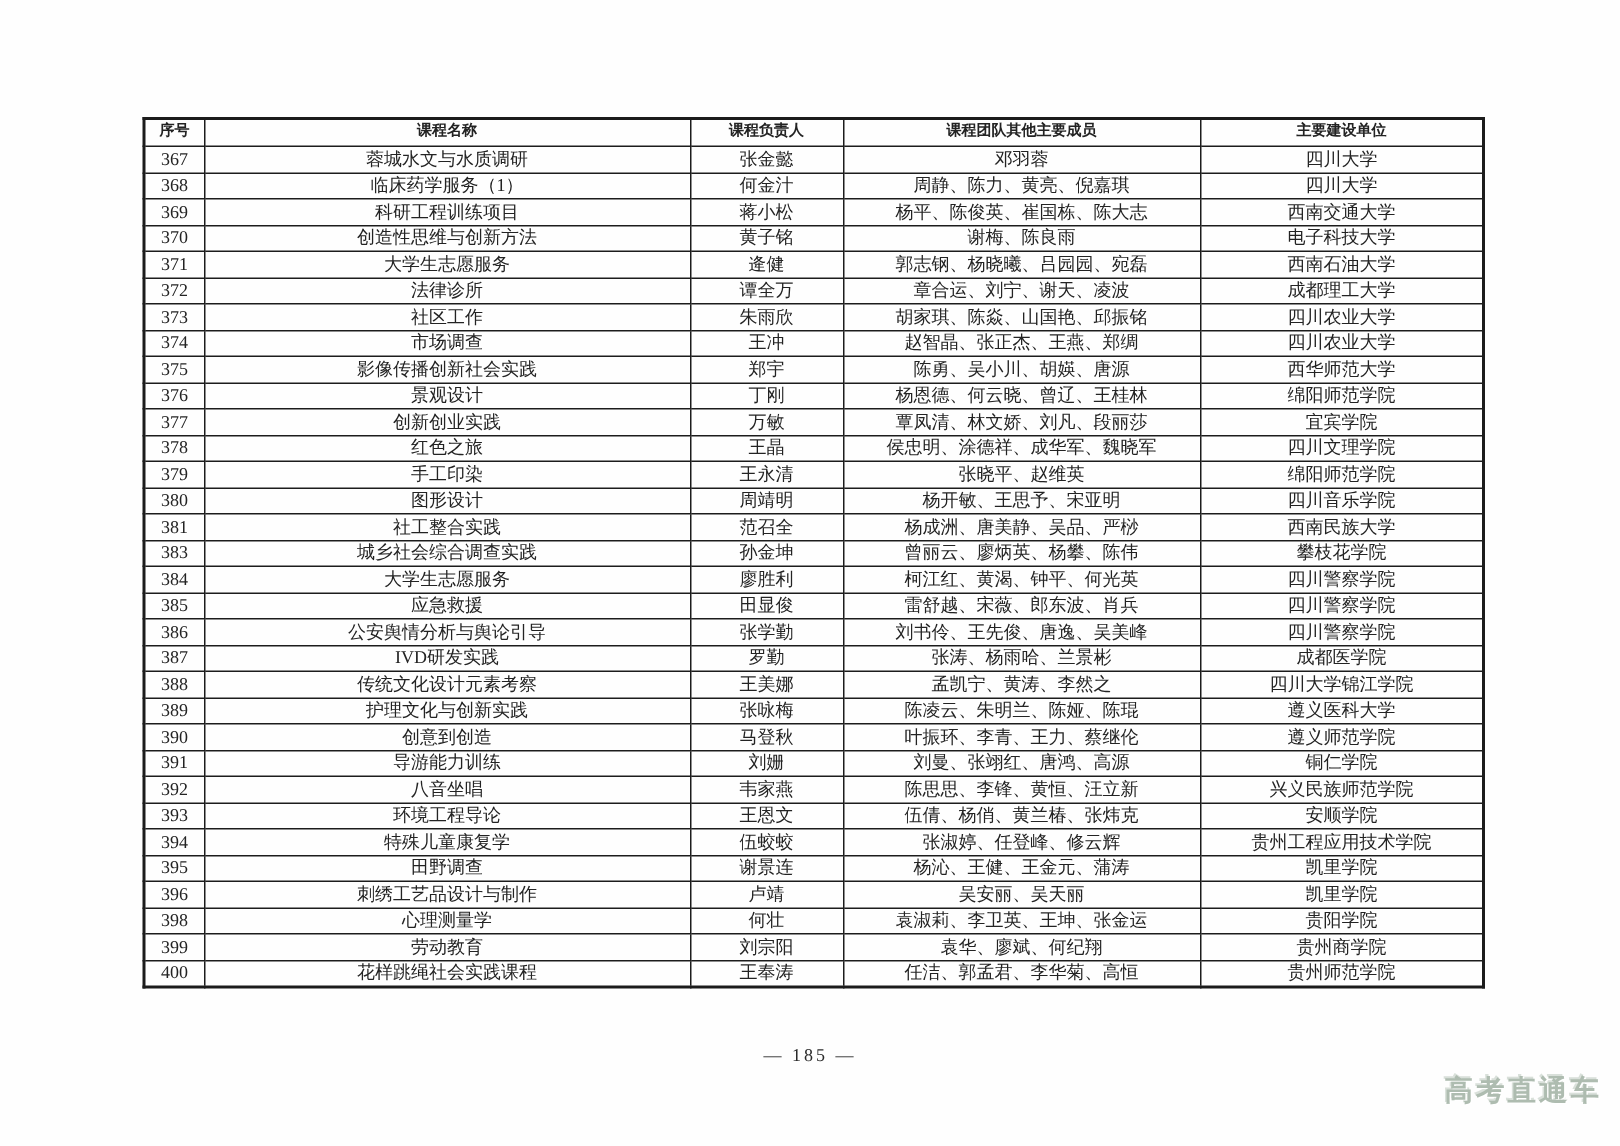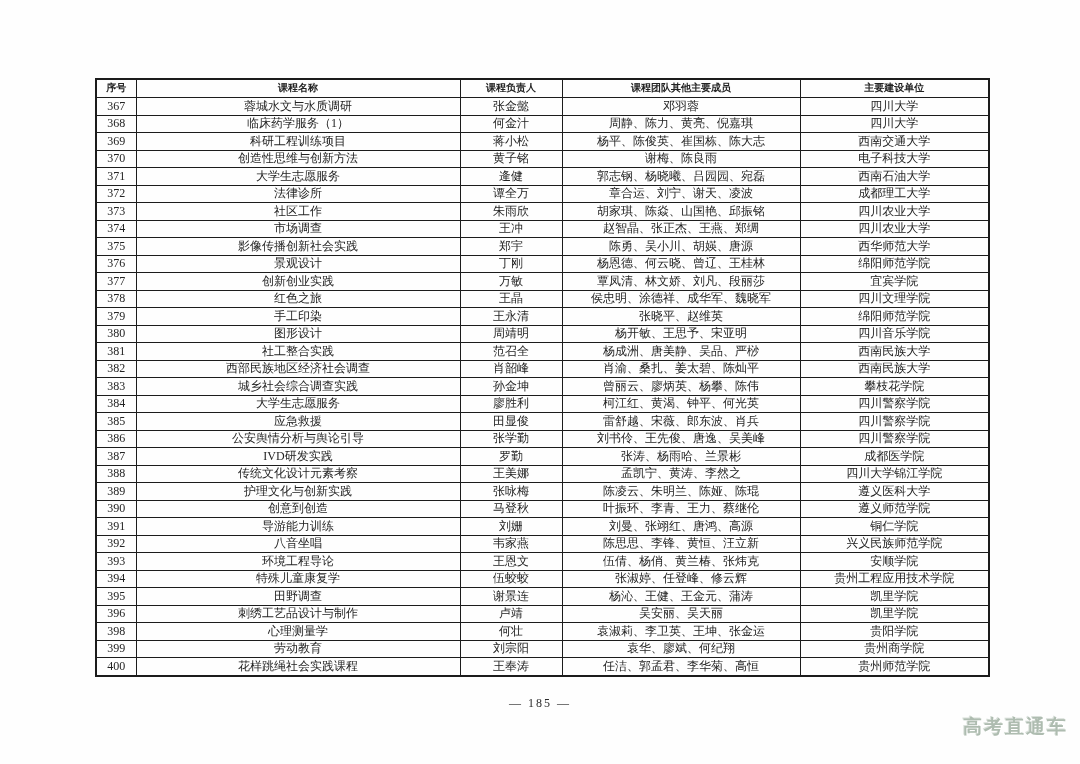--- a/index.html
+++ b/index.html
@@ -185,27 +185,20 @@
           <td>四川音乐学院</td>
         </tr>
         <tr>
           <td>381</td>
           <td>社工整合实践</td>
           <td>范召全</td>
           <td>杨成洲、唐美静、吴品、严桫</td>
           <td>西南民族大学</td>
         </tr>
         <tr>
-          <td>382</td>
-          <td>西部民族地区经济社会调查</td>
-          <td>肖韶峰</td>
-          <td>肖渝、桑扎、姜太碧、陈灿平</td>
-          <td>西南民族大学</td>
-        </tr>
-        <tr>
           <td>383</td>
           <td>城乡社会综合调查实践</td>
           <td>孙金坤</td>
           <td>曾丽云、廖炳英、杨攀、陈伟</td>
           <td>攀枝花学院</td>
         </tr>
         <tr>
           <td>384</td>
           <td>大学生志愿服务</td>
           <td>廖胜利</td>

